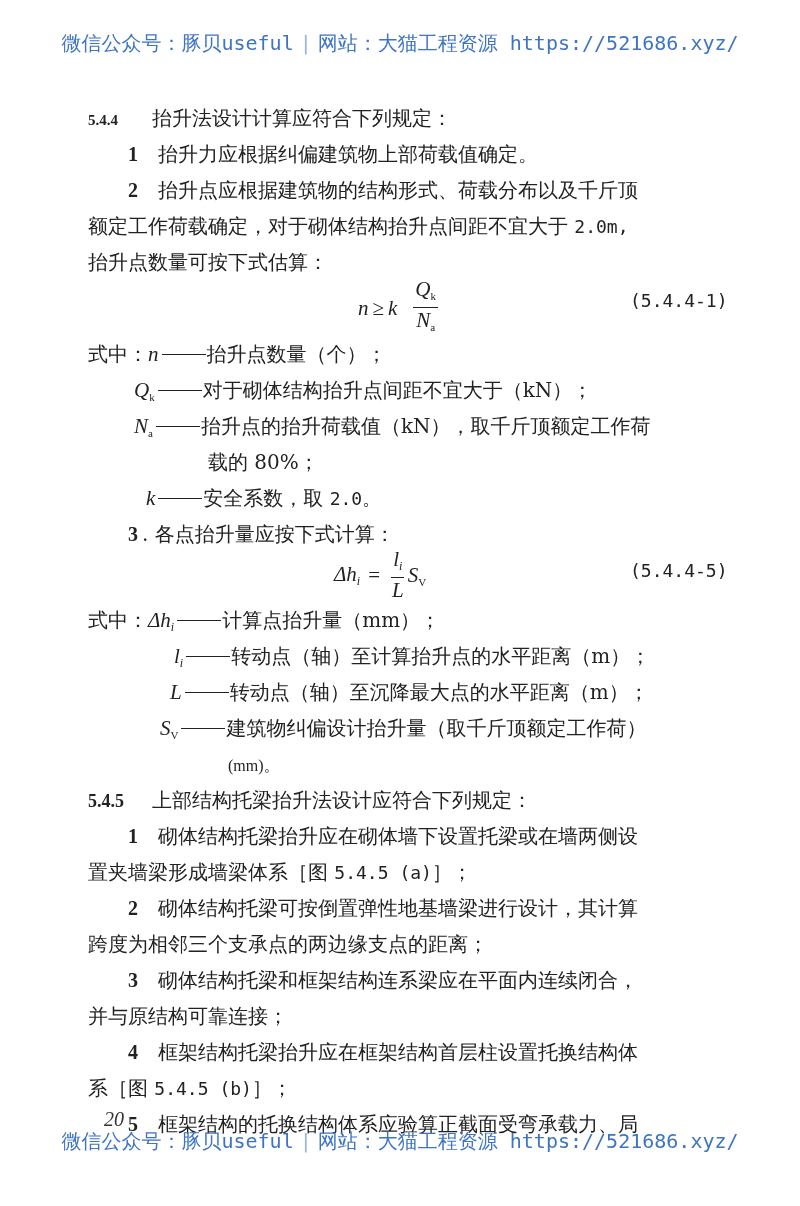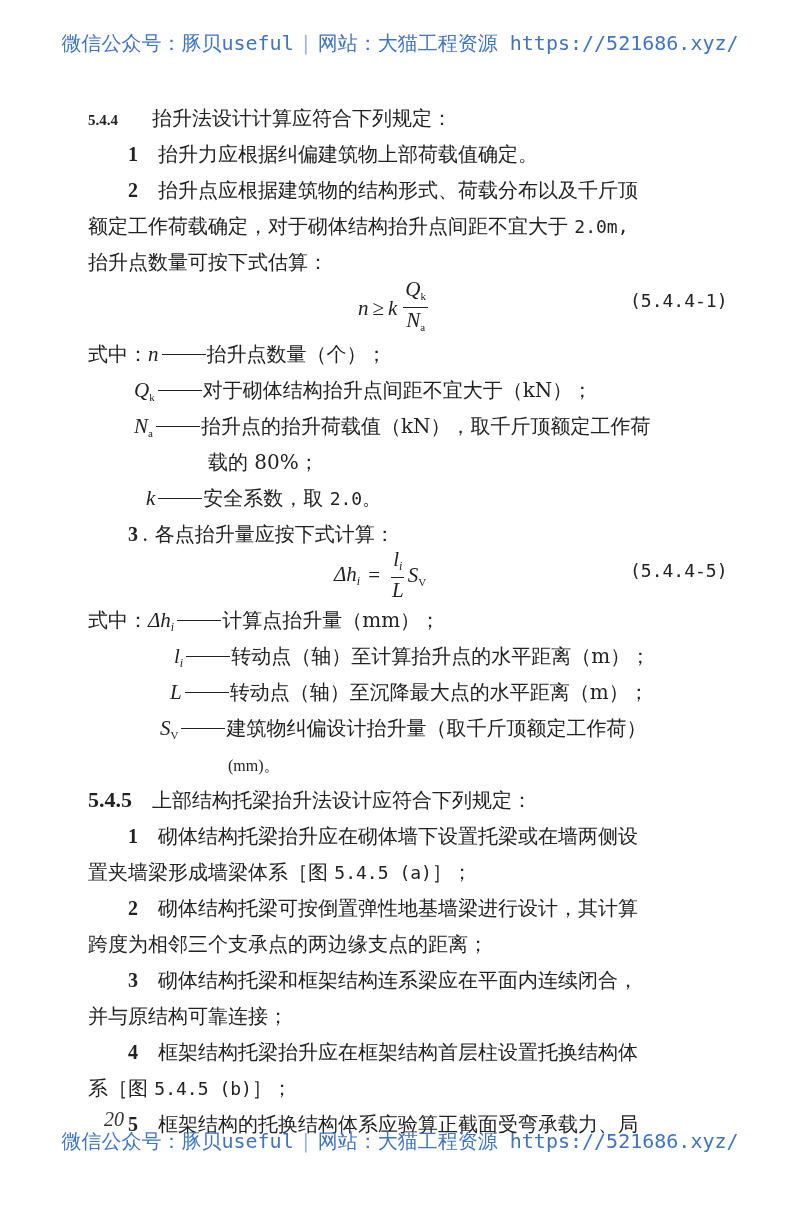--- a/index.html
+++ b/index.html
@@ -147,21 +147,21 @@
     <span>额定工作荷载确定，对于砌体结构抬升点间距不宜大于</span> <span class="mono">2.0m,</span>
   </div>
   <div class="line" style="top:148px; left:0;">
     <span>抬升点数量可按下式估算：</span>
   </div>
 
   <div class="formula" style="top:178px; left:270px;">
     <span class="it">n</span>
     <span style="margin:0 4px;">≥</span>
     <span class="it">k</span>
-    <span class="frac" style="margin-left:6px;">
+    <span class="frac" style="margin-left:16px;">
       <span class="numer it"><span>Q</span><span class="sub">k</span></span>
       <span class="denom it"><span>N</span><span class="sub">a</span></span>
     </span>
   </div>
   <div class="eqnum" style="top:190px; left:542px;">(5.4.4-1)</div>
 
   <div class="line" style="top:240px; left:0;">
     <span>式中：</span><span class="it">n</span><span class="dash"></span><span>抬升点数量（个）；</span>
   </div>
   <div class="line" style="top:276px; left:46px;">
@@ -202,21 +202,21 @@
     <span class="it">L</span><span class="dash"></span><span>转动点（轴）至沉降最大点的水平距离（m）；</span>
   </div>
   <div class="line" style="top:614px; left:72px;">
     <span class="it"><span>S</span><span class="sub">V</span></span><span class="dash"></span><span>建筑物纠偏设计抬升量（取千斤顶额定工作荷）</span>
   </div>
   <div class="line" style="top:650px; left:140px;">
     <span class="rm">(mm)。</span>
   </div>
 
   <div class="line" style="top:686px; left:0;">
-    <span class="num" style="width:56px; font-size:22px;">5.4.5</span><span style="margin-left:8px;">上部结构托梁抬升法设计应符合下列规定：</span>
+    <span class="num" style="width:56px; font-size:18px;">5.4.5</span><span style="margin-left:8px;">上部结构托梁抬升法设计应符合下列规定：</span>
   </div>
 
   <div class="line" style="top:722px; left:40px;">
     <span class="num" style="width:30px;">1</span><span>砌体结构托梁抬升应在砌体墙下设置托梁或在墙两侧设</span>
   </div>
   <div class="line" style="top:758px; left:0;">
     <span>置夹墙梁形成墙梁体系［图</span> <span class="mono">5.4.5 (a)</span><span>］；</span>
   </div>
 
   <div class="line" style="top:794px; left:40px;">

